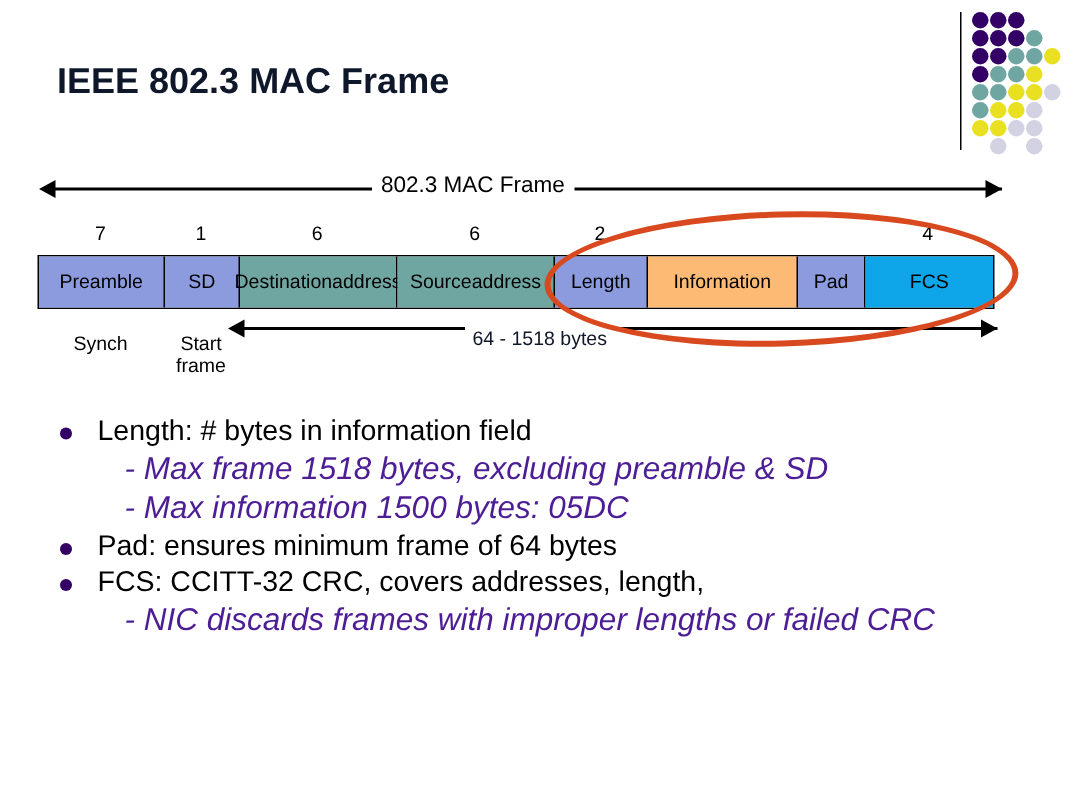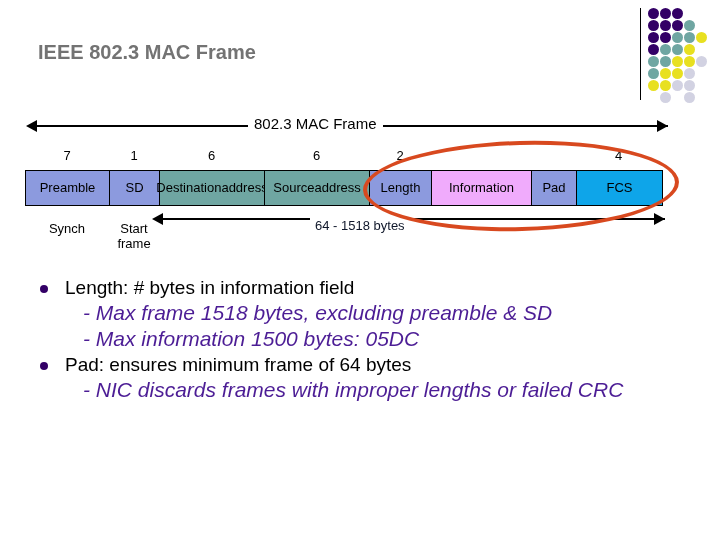--- a/index.html
+++ b/index.html
@@ -37,23 +37,23 @@
     width: 11px;
     height: 11px;
     border-radius: 50%;
   }
 
   
   #page-title {
     position: absolute;
     left: 38px;
     top: 41px;
-    font-size: 20px;
+    font-size: 24px;
     font-weight: bold;
-    color: #737373;
+    color: #0f172a;
     letter-spacing: 0px;
     white-space: nowrap;
   }
 
   
   #frame-diagram {
     position: absolute;
     left: 0;
     top: 0;
     width: 720px;
@@ -291,21 +291,21 @@
         <span class="two-line">Destination</span>
         <span class="two-line">address</span>
       </div>
       <div class="field-box" style="width: 105px; background: rgb(111, 166, 162);">
         <span class="two-line">Source</span>
         <span class="two-line">address</span>
       </div>
       <div class="field-box" style="width: 62px; background: rgb(140, 154, 222);">
         <span class="two-line">Length</span>
       </div>
-      <div class="field-box" style="width: 100px; background: #f0abfc;">
+      <div class="field-box" style="width: 100px; background: #fdba74;">
         <span class="two-line">Information</span>
       </div>
       <div class="field-box" style="width: 45px; background: rgb(140, 154, 222);">
         <span class="two-line">Pad</span>
       </div>
       <div class="field-box" style="width: 85px; background: #0ea5e9;">
         <span class="two-line">FCS</span>
       </div>
     </div>
 
@@ -325,14 +325,15 @@
   <div id="bytes-range-label">64 - 1518 bytes</div>
 
   <div id="highlight-ellipse"></div>
 </div>
 
 <div id="body-list">
     <div class="bullet-row"><span class="bullet-marker"></span><span>Length:  # bytes in information field</span></div>
     <div class="sub-line">- Max frame 1518 bytes, excluding preamble &amp; SD</div>
     <div class="sub-line">- Max information 1500 bytes:  05DC</div>
     <div class="bullet-row"><span class="bullet-marker"></span><span>Pad:  ensures minimum frame of 64 bytes</span></div>
+    <div class="bullet-row"><span class="bullet-marker"></span><span>FCS:  CCITT-32 CRC, covers addresses, length,</span></div>
     <div class="sub-line">- NIC discards frames with improper lengths or failed CRC</div>
   </div>
 
 </body></html>

